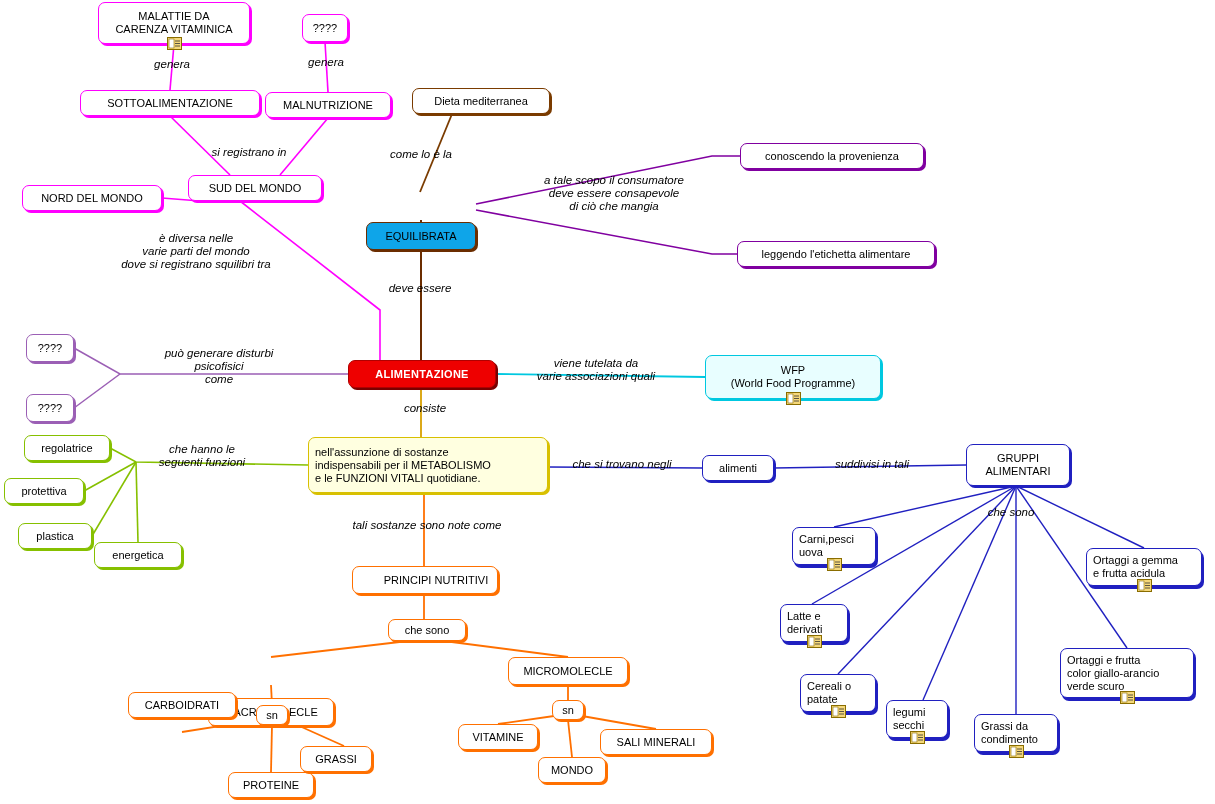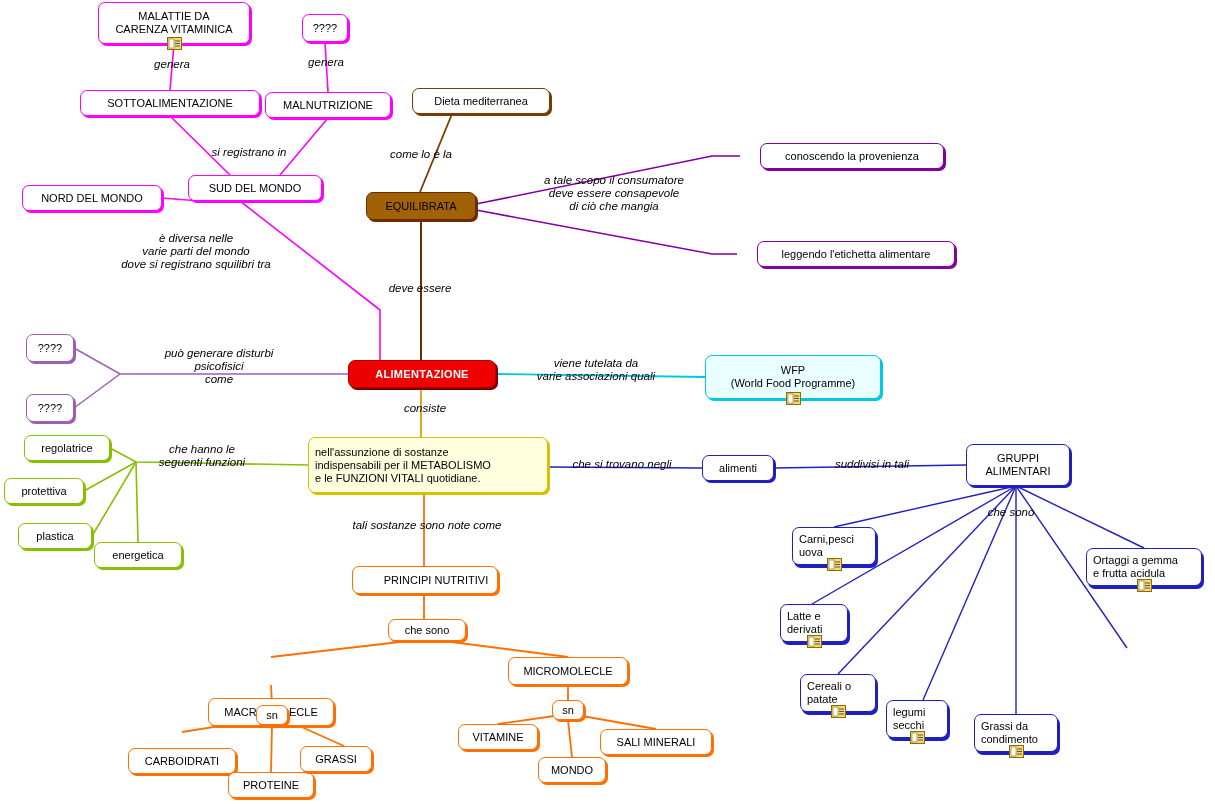--- a/index.html
+++ b/index.html
@@ -6,24 +6,24 @@
   body{width:1215px;height:804px;background:#ffffff;font-family:"Liberation Sans",sans-serif;position:relative;overflow:hidden;}
   #canvas{position:absolute;left:0;top:0;width:1215px;height:804px;}
   svg.links{position:absolute;left:0;top:0;width:1215px;height:804px;pointer-events:none;}
   .node{position:absolute;box-sizing:border-box;border-radius:7px;background:#ffffff;
         font-size:11px;line-height:13px;text-align:center;display:flex;align-items:center;justify-content:center;
         padding:3px 6px;white-space:pre-line;}
   .lbl{position:absolute;font-style:italic;font-size:11.5px;line-height:13px;text-align:center;color:#000;
        background:transparent;white-space:pre-line;}
   
   .magenta{border:1.6px solid #ff00ff;box-shadow:2px 2px 0 #ff00ff;color:#000;}
-  .purple{border:1.6px solid #8000a0;box-shadow:2px 2px 0 #8000a0;color:#000;margin-left:20px;}
+  .purple{border:1.6px solid #8000a0;box-shadow:2px 2px 0 #8000a0;color:#000;}
   .plum{border:1.6px solid #9b5fb5;box-shadow:2px 2px 0 #9b5fb5;color:#000;}
   .brown{border:1.6px solid #7a3b00;box-shadow:2px 2px 0 #7a3b00;color:#000;}
-  .darkbrown{border:1.6px solid #6b2d00;box-shadow:2px 2px 0 #6b2d00;color:#000;background:#a16207;}
+  .darkbrown{border:1.6px solid #6b2d00;box-shadow:2px 2px 0 #6b2d00;color:#000;background:#0ea5e9;margin-top:30px;}
   .red{border:1.6px solid #b00000;box-shadow:2px 2px 0 #7a0000;background:#ee0000;color:#ffffff;font-weight:bold;letter-spacing:.3px;}
   .cyan{border:1.6px solid #00c8e0;box-shadow:2px 2px 0 #00c8e0;background:#e8feff;color:#000;}
   .yellow{border:1.6px solid #d8c000;box-shadow:2px 2px 0 #d8c000;background:#ffffe0;color:#000;text-align:left;justify-content:flex-start;}
   .green{border:1.6px solid #86c000;box-shadow:2px 2px 0 #86c000;color:#000;}
   .orange{border:1.6px solid #ff7000;box-shadow:2px 2px 0 #ff7000;color:#000;}
   .blue{border:1.6px solid #2020c0;box-shadow:2px 2px 0 #2020c0;color:#000;}
   .navy{border:1.6px solid #2020c0;box-shadow:2px 3px 0 #2020c0;color:#000;text-align:left;justify-content:flex-start;}
   .note-icon{position:absolute;width:15px;height:13px;bottom:-7px;left:50%;margin-left:-7px;}
 </style>
 </head>
@@ -121,21 +121,21 @@
 e le FUNZIONI VITALI quotidiane.</span></div>
     <div class="node blue" style="left: 702px; top: 455px; width: 72px; height: 26px; position: absolute;"><span>alimenti</span></div>
     <div class="node blue" style="left: 966px; top: 444px; width: 104px; height: 42px; position: absolute;"><span>GRUPPI
 ALIMENTARI</span></div>
     <div class="node orange" style="left: 352px; top: 566px; width: 146px; height: 28px; position: absolute; padding-left: 28px;"><span>PRINCIPI NUTRITIVI</span></div>
     <div class="node orange" style="left: 388px; top: 619px; width: 78px; height: 22px; position: absolute;"><span>che sono</span></div>
     <div class="node orange" style="left: 208px; top: 657px; width: 126px; height: 28px; position: absolute; margin-top: 41px;"><span>MACROMOLECLE</span></div>
     <div class="node orange" style="left: 508px; top: 657px; width: 120px; height: 28px; position: absolute;"><span>MICROMOLECLE</span></div>
     <div class="node orange" style="left: 256px; top: 705px; width: 32px; height: 20px; position: absolute;"><span>sn</span></div>
     <div class="node orange" style="left: 552px; top: 700px; width: 32px; height: 20px; position: absolute;"><span>sn</span></div>
-    <div class="node orange" style="left: 128px; top: 748px; width: 108px; height: 26px; position: absolute;"><span>CARBOIDRATI</span></div>
+    <div class="node orange" style="left: 128px; top: 692px; width: 108px; height: 26px; position: absolute;"><span>CARBOIDRATI</span></div>
     <div class="node orange" style="left: 228px; top: 772px; width: 86px; height: 26px; position: absolute;"><span>PROTEINE</span></div>
     <div class="node orange" style="left: 300px; top: 746px; width: 72px; height: 26px; position: absolute;"><span>GRASSI</span></div>
     <div class="node orange" style="left: 458px; top: 724px; width: 80px; height: 26px; position: absolute;"><span>VITAMINE</span></div>
     <div class="node orange" style="left: 538px; top: 757px; width: 68px; height: 26px; position: absolute;"><span>MONDO</span></div>
     <div class="node orange" style="left: 600px; top: 729px; width: 112px; height: 26px; position: absolute;"><span>SALI MINERALI</span></div>
     <div class="node navy" style="left: 792px; top: 527px; width: 84px; height: 38px; position: absolute;"><span>Carni,pesci
 uova</span><span class="note-icon"><svg width="15" height="13" viewBox="0 0 15 13">
           <rect x="0.5" y="0.5" width="14" height="12" fill="#f5d87a" stroke="#8a6d00"></rect>
           <rect x="2" y="2" width="5" height="9" fill="#ffffff" stroke="#8a6d00" stroke-width="0.6"></rect>
           <line x1="8" y1="4" x2="13" y2="4" stroke="#333" stroke-width="0.8"></line>
@@ -169,20 +169,29 @@
     <div class="node navy" style="left: 974px; top: 714px; width: 84px; height: 38px; position: absolute;"><span>Grassi da
 condimento</span><span class="note-icon"><svg width="15" height="13" viewBox="0 0 15 13">
           <rect x="0.5" y="0.5" width="14" height="12" fill="#f5d87a" stroke="#8a6d00"></rect>
           <rect x="2" y="2" width="5" height="9" fill="#ffffff" stroke="#8a6d00" stroke-width="0.6"></rect>
           <line x1="8" y1="4" x2="13" y2="4" stroke="#333" stroke-width="0.8"></line>
           <line x1="8" y1="6.5" x2="13" y2="6.5" stroke="#333" stroke-width="0.8"></line>
           <line x1="8" y1="9" x2="13" y2="9" stroke="#333" stroke-width="0.8"></line>
         </svg></span></div>
     <div class="node navy" style="left: 1086px; top: 548px; width: 116px; height: 38px; position: absolute;"><span>Ortaggi a gemma
 e frutta acidula</span><span class="note-icon"><svg width="15" height="13" viewBox="0 0 15 13">
+          <rect x="0.5" y="0.5" width="14" height="12" fill="#f5d87a" stroke="#8a6d00"></rect>
+          <rect x="2" y="2" width="5" height="9" fill="#ffffff" stroke="#8a6d00" stroke-width="0.6"></rect>
+          <line x1="8" y1="4" x2="13" y2="4" stroke="#333" stroke-width="0.8"></line>
+          <line x1="8" y1="6.5" x2="13" y2="6.5" stroke="#333" stroke-width="0.8"></line>
+          <line x1="8" y1="9" x2="13" y2="9" stroke="#333" stroke-width="0.8"></line>
+        </svg></span></div>
+    <div class="node navy" style="left: 1060px; top: 648px; width: 134px; height: 50px; position: absolute;"><span>Ortaggi e frutta
+color giallo-arancio
+verde scuro</span><span class="note-icon"><svg width="15" height="13" viewBox="0 0 15 13">
           <rect x="0.5" y="0.5" width="14" height="12" fill="#f5d87a" stroke="#8a6d00"></rect>
           <rect x="2" y="2" width="5" height="9" fill="#ffffff" stroke="#8a6d00" stroke-width="0.6"></rect>
           <line x1="8" y1="4" x2="13" y2="4" stroke="#333" stroke-width="0.8"></line>
           <line x1="8" y1="6.5" x2="13" y2="6.5" stroke="#333" stroke-width="0.8"></line>
           <line x1="8" y1="9" x2="13" y2="9" stroke="#333" stroke-width="0.8"></line>
         </svg></span></div>
     <div class="lbl" style="left: 142px; top: 58px; width: 60px;">genera</div>
     <div class="lbl" style="left: 296px; top: 56px; width: 60px;">genera</div>
     <div class="lbl" style="left: 196px; top: 146px; width: 106px;">si registrano in</div>
     <div class="lbl" style="left: 380px; top: 148px; width: 82px;">come lo è la</div>

